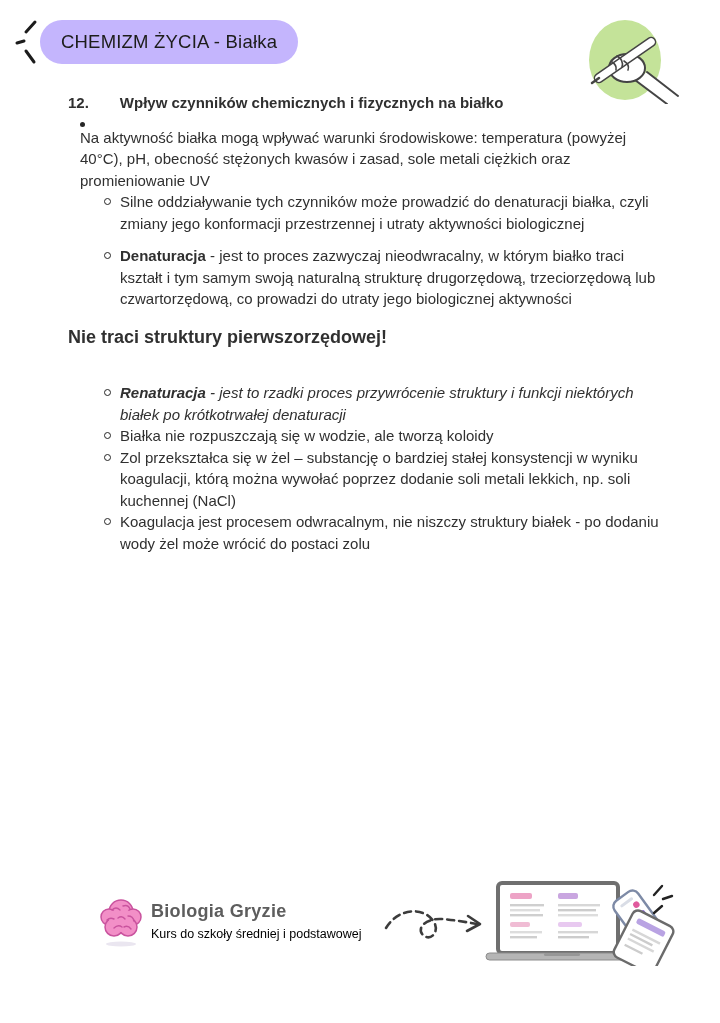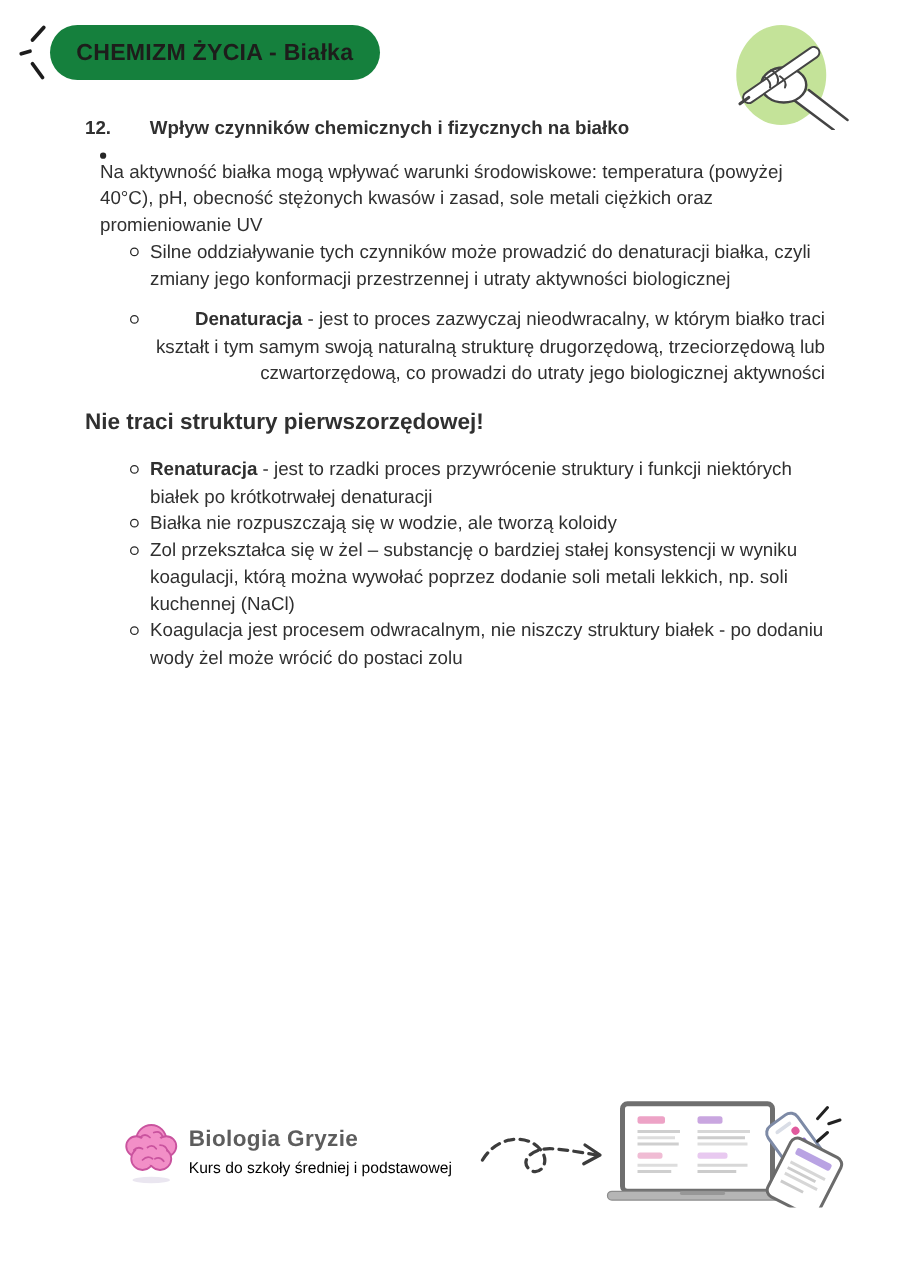--- a/index.html
+++ b/index.html
@@ -5,22 +5,22 @@
   html,body { margin:0; padding:0; background:#ffffff; }
   .page {
     position:relative; width:720px; height:1023px; background:#ffffff;
     font-family:"Liberation Sans", sans-serif; color:#303030; overflow:hidden;
   }
 
   
   .sparkle-wrap { position:absolute; left:14px; top:18px; }
   .title-badge {
     position:absolute; left:40px; top:20px;
-    background:#15803d; color:#1d1d1b;
-    font-weight:bold; font-size:18.5px; letter-spacing:.2px;
+    background:#c4b5fd; color:#1d1d1b;
+    font-weight:normal; font-size:18.5px; letter-spacing:.2px;
     padding:11px 21px; border-radius:24px; white-space:nowrap;text-align:center;
   }
   .hand-wrap { position:absolute; left:575px; top:18px; }
 
   
   .content {
     position:absolute; left:68px; top:92px; width:592px;
     font-size:15px; line-height:21.5px;
   }
   .heading { font-weight:bold; display:flex;gap:24px; }
@@ -33,22 +33,22 @@
     flex:0 0 auto; width:5px; height:5px; border-radius:50%;
     background:#262626; margin:8px 10px 0 0;
   }
   .bullet-circle {
     flex:0 0 auto; width:5px; height:5px; border-radius:50%;
     border:1.5px solid #262626; margin:7px 9px 0 0; background:transparent;
   }
   .row .txt { flex:1 1 auto; }
   .term { font-weight:bold; }
 
-  .mt-sm { margin-top:11px;text-align:right; }
-  .mt-md { margin-top:17px; }
+  .mt-sm { margin-top:11px; }
+  .mt-md { margin-top:34px;font-style:italic; }
   .mt-lg { margin-top:33px; }
 
   .callout {
     margin-top:17px; text-align:left; font-weight:bold; font-size:18px;
   }
   .koloidy-title { font-weight:bold; }
 
   
   .footer { position:absolute; left:0; top:880px; width:688px; height:87px; }
   .brain-wrap { position:absolute; left:97px; top:14px; }

